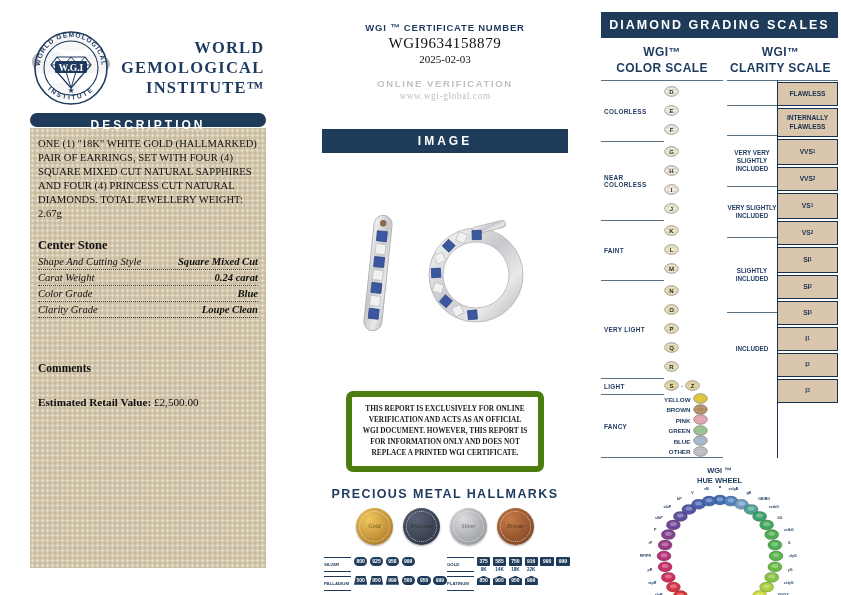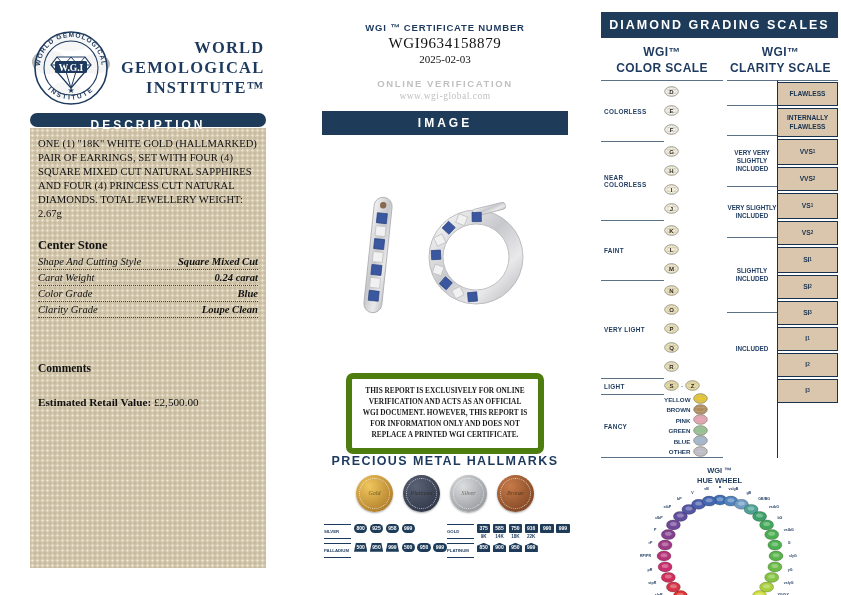--- a/index.html
+++ b/index.html
@@ -22,24 +22,24 @@
   .comments-title{font-weight:bold;font-size:11.5px;}
   .retail{margin-top:20px;font-size:11.2px;}
 
   
   .col-mid{position:absolute;left:322px;top:22px;width:246px;text-align:center;}
   .cert-label{font-family:"Liberation Sans",sans-serif;font-weight:bold;font-size:9.5px;letter-spacing:.8px;color:#1d3a5e;}
   .cert-num{font-size:15px;letter-spacing:.6px;margin-top:2px;}
   .cert-date{font-size:11px;margin-top:1px;}
   .online{color:#c0c0c0;font-family:"Liberation Sans",sans-serif;font-weight:bold;font-size:9.5px;letter-spacing:1.6px;margin-top:13px;}
   .website{color:#c0c0c0;font-size:9.5px;margin-top:2px;letter-spacing:.5px;}
-  .image-bar{height:24px;line-height:24px;font-size:12px;letter-spacing:3px;margin-top:10px;}
+  .image-bar{height:24px;line-height:24px;font-size:12px;letter-spacing:3px;margin-top:28px;}
   .earrings{margin-top:20px;}
   .disclaimer{margin:18px 24px 0;border:6px solid #4d7c0f;border-radius:7px;padding:7px 9px;font-size:7.3px;font-weight:bold;line-height:1.5;color:#1a1a1a;background:#fff;}
-  .hallmarks-title{font-family:"Liberation Sans",sans-serif;font-weight:bold;color:#1d3a5e;font-size:12.5px;letter-spacing:1.4px;}
+  .hallmarks-title{margin-top:15px;font-family:"Liberation Sans",sans-serif;font-weight:bold;color:#1d3a5e;font-size:12.5px;letter-spacing:1.4px;}
   .medals{display:flex;justify-content:center;gap:10px;margin-top:7px;}
   .medal{width:37px;height:37px;border-radius:50%;position:relative;display:flex;align-items:center;justify-content:center;
     font-style:italic;font-size:6px;color:rgba(35,28,10,.6);box-shadow:0 1px 2px rgba(0,0,0,.35);}
   .medal::after{content:"";position:absolute;inset:3px;border-radius:50%;border:1px dotted rgba(255,255,255,.6);}
   .hm-rows{display:flex;justify-content:space-between;margin-top:12px;padding:0 2px;}
   .hm-block{width:119px;}
   .hm-row{display:flex;align-items:flex-start;margin-bottom:4px;gap:3px;}
   .hm-metal{font-family:"Liberation Sans",sans-serif;font-weight:bold;font-size:4.3px;color:#1d3a5e;width:27px;flex:none;text-align:left;
     border-top:1px solid #1d3a5e;border-bottom:1px solid #1d3a5e;padding:4px 0;}
   .hm-stamps{display:flex;gap:2.5px;align-items:flex-start;flex-wrap:nowrap;}

